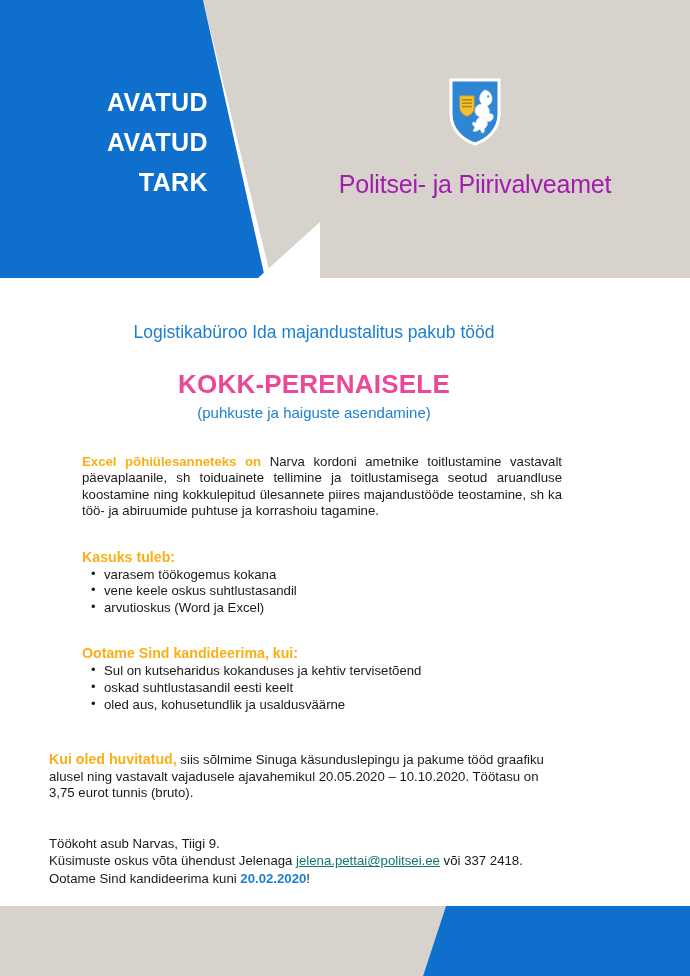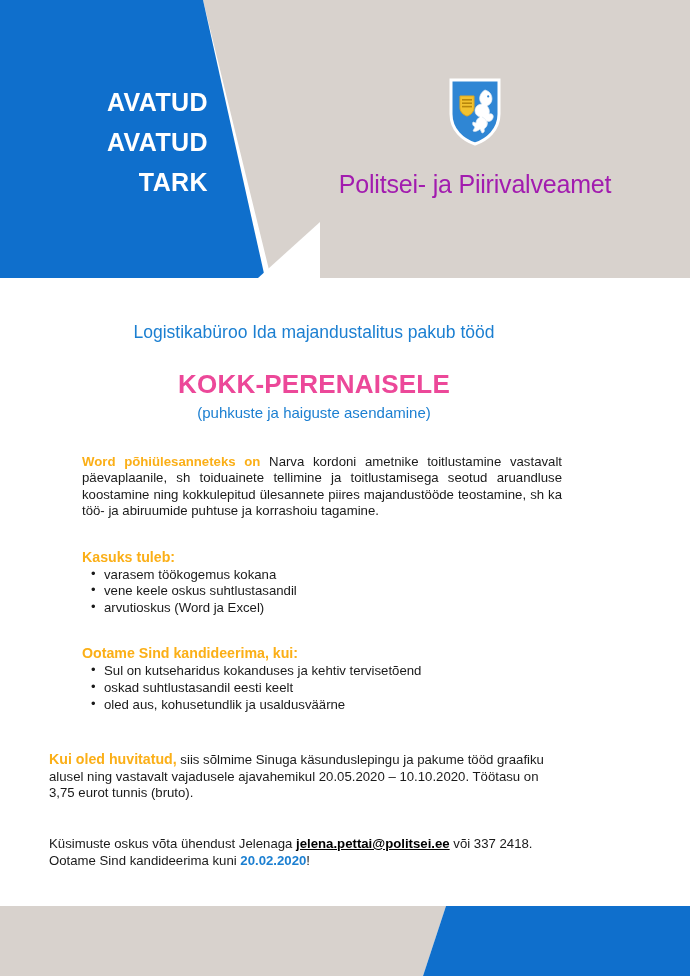--- a/index.html
+++ b/index.html
@@ -149,23 +149,22 @@
   .closing .hl {
     font-size: 14.2px;
   }
   .contact {
     font-size: 13.2px;
     line-height: 17.4px;
     color: #1a1a1a;
     margin-top: 33px;
   }
   .contact a {
-    color: #000000;
+    color: #0f766e;
     text-decoration: underline;
-    font-weight: bold;
   }
   .deadline {
     color: #1b7fd1;
     font-weight: bold;
   }
 
   
   .footer {
     position: absolute;
     left: 0;
@@ -217,21 +216,21 @@
 
 <div class="content">
 
   <div class="lead">Logistikabüroo Ida majandustalitus pakub tööd</div>
   <div class="job-title">KOKK-PERENAISELE</div>
   <div class="job-subtitle">(puhkuste ja haiguste asendamine)</div>
 
   <div class="body-wrap">
 
     <p class="para">
-      <span class="hl">Word põhiülesanneteks on</span>
+      <span class="hl">Excel põhiülesanneteks on</span>
       <span>Narva kordoni ametnike toitlustamine vastavalt päevaplaanile, sh toiduainete tellimine ja toitlustamisega seotud aruandluse koostamine ning kokkulepitud ülesannete piires majandustööde teostamine, sh ka töö- ja abiruumide puhtuse ja korrashoiu tagamine.</span>
     </p>
 
     <div class="section">
       <div class="section-title">Kasuks tuleb:</div>
       <ul class="bullets">
         <li>varasem töökogemus kokana</li>
         <li>vene keele oskus suhtlustasandil</li>
         <li>arvutioskus (Word ja Excel)</li>
       </ul>
@@ -248,20 +247,21 @@
 
   </div>
 
   <div class="lower-wrap">
     <p class="closing">
       <span class="hl">Kui oled huvitatud,</span>
       <span>siis sõlmime Sinuga käsunduslepingu ja pakume tööd graafiku alusel ning vastavalt vajadusele ajavahemikul 20.05.2020 – 10.10.2020. Töötasu on  3,75 eurot tunnis (bruto).</span>
     </p>
 
     <div class="contact">
+      <div>Töökoht asub Narvas, Tiigi 9.</div>
       <div><span>Küsimuste oskus võta ühendust Jelenaga </span><a href="#">jelena.pettai@politsei.ee</a><span> või 337 2418.</span></div>
       <div><span>Ootame Sind kandideerima kuni </span><span class="deadline">20.02.2020</span><span>!</span></div>
     </div>
   </div>
 
 </div>
 
 <div class="footer">
   <svg width="690" height="70" viewBox="0 0 690 70">
     <polygon points="0,0 446,0 423,70 0,70" fill="#d8d2cd"></polygon>

